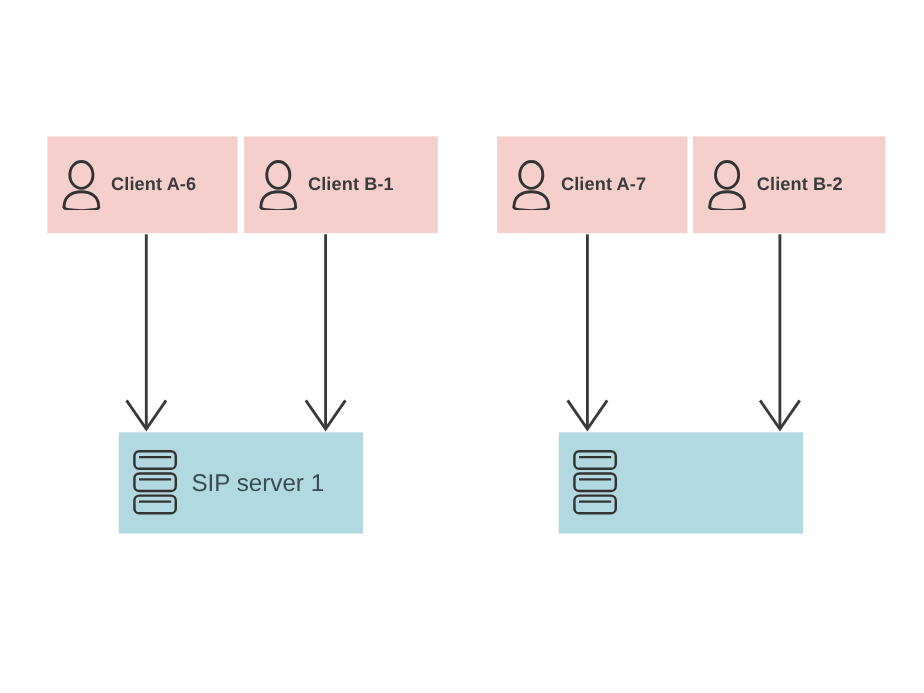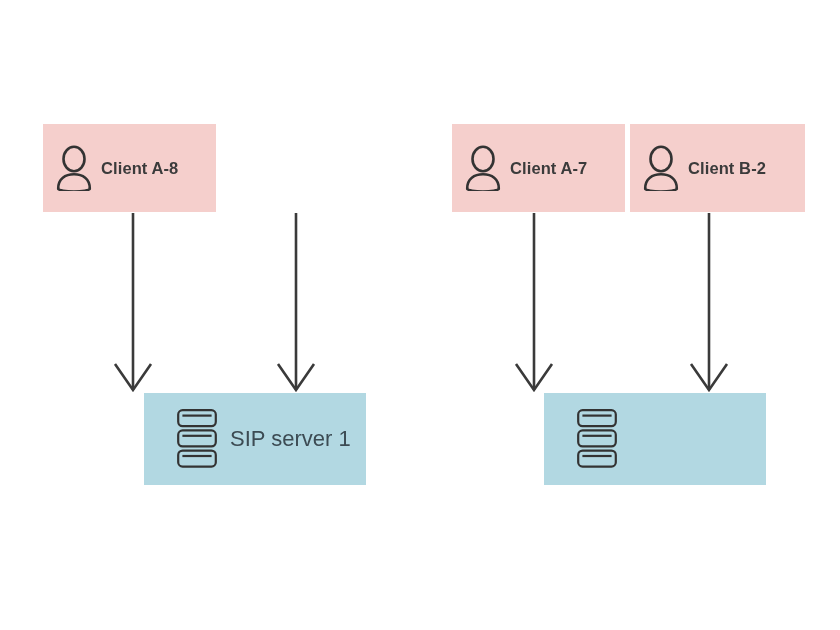--- a/index.html
+++ b/index.html
@@ -52,22 +52,21 @@
     white-space: nowrap;
   }
 
   
   .server-node {
     position: absolute;
     background: #b2d8e2;
     display: flex;
     align-items: center;
     box-sizing: border-box;
-    padding-left: 32px;
-    margin-left: 36px;
+    padding-left: 12px;
   }
   .server-icon {
     width: 42px;
     height: 62px;
     flex: 0 0 auto;
     display: block;
   }
   .server-label {
     font-size: 22px;
     font-weight: normal;
@@ -101,23 +100,31 @@
       </g>
     </g>
   </svg>
 
   <div class="client-node" style="left:43px; top:124px; width:173px; height:88px;">
     <svg class="client-icon" viewBox="0 0 38 46" xmlns="http://www.w3.org/2000/svg">
       <ellipse cx="19" cy="14" rx="10.5" ry="12.2" fill="none" stroke="#333333" stroke-width="2.6"></ellipse>
       <path d="M3.2 43.5 C3.2 33.6 10.3 29.3 19 29.3 C27.7 29.3 34.8 33.6 34.8 43.5" fill="none" stroke="#333333" stroke-width="2.6" stroke-linecap="round"></path>
       <path d="M3.2 43.5 C3.2 47.4 34.8 47.4 34.8 43.5" fill="none" stroke="#333333" stroke-width="2.6" stroke-linecap="round"></path>
     </svg>
-    <span class="client-label">Client A-8</span>
+    <span class="client-label">Client A-6</span>
   </div>
 
+  <div class="client-node" style="left:222px; top:124px; width:176px; height:88px;">
+    <svg class="client-icon" viewBox="0 0 38 46" xmlns="http://www.w3.org/2000/svg">
+      <ellipse cx="19" cy="14" rx="10.5" ry="12.2" fill="none" stroke="#333333" stroke-width="2.6"></ellipse>
+      <path d="M3.2 43.5 C3.2 33.6 10.3 29.3 19 29.3 C27.7 29.3 34.8 33.6 34.8 43.5" fill="none" stroke="#333333" stroke-width="2.6" stroke-linecap="round"></path>
+      <path d="M3.2 43.5 C3.2 47.4 34.8 47.4 34.8 43.5" fill="none" stroke="#333333" stroke-width="2.6" stroke-linecap="round"></path>
+    </svg>
+    <span class="client-label">Client B-1</span>
+  </div>
 
   <div class="client-node" style="left:452px; top:124px; width:173px; height:88px;">
     <svg class="client-icon" viewBox="0 0 38 46" xmlns="http://www.w3.org/2000/svg">
       <ellipse cx="19" cy="14" rx="10.5" ry="12.2" fill="none" stroke="#333333" stroke-width="2.6"></ellipse>
       <path d="M3.2 43.5 C3.2 33.6 10.3 29.3 19 29.3 C27.7 29.3 34.8 33.6 34.8 43.5" fill="none" stroke="#333333" stroke-width="2.6" stroke-linecap="round"></path>
       <path d="M3.2 43.5 C3.2 47.4 34.8 47.4 34.8 43.5" fill="none" stroke="#333333" stroke-width="2.6" stroke-linecap="round"></path>
     </svg>
     <span class="client-label">Client A-7</span>
   </div>
 

